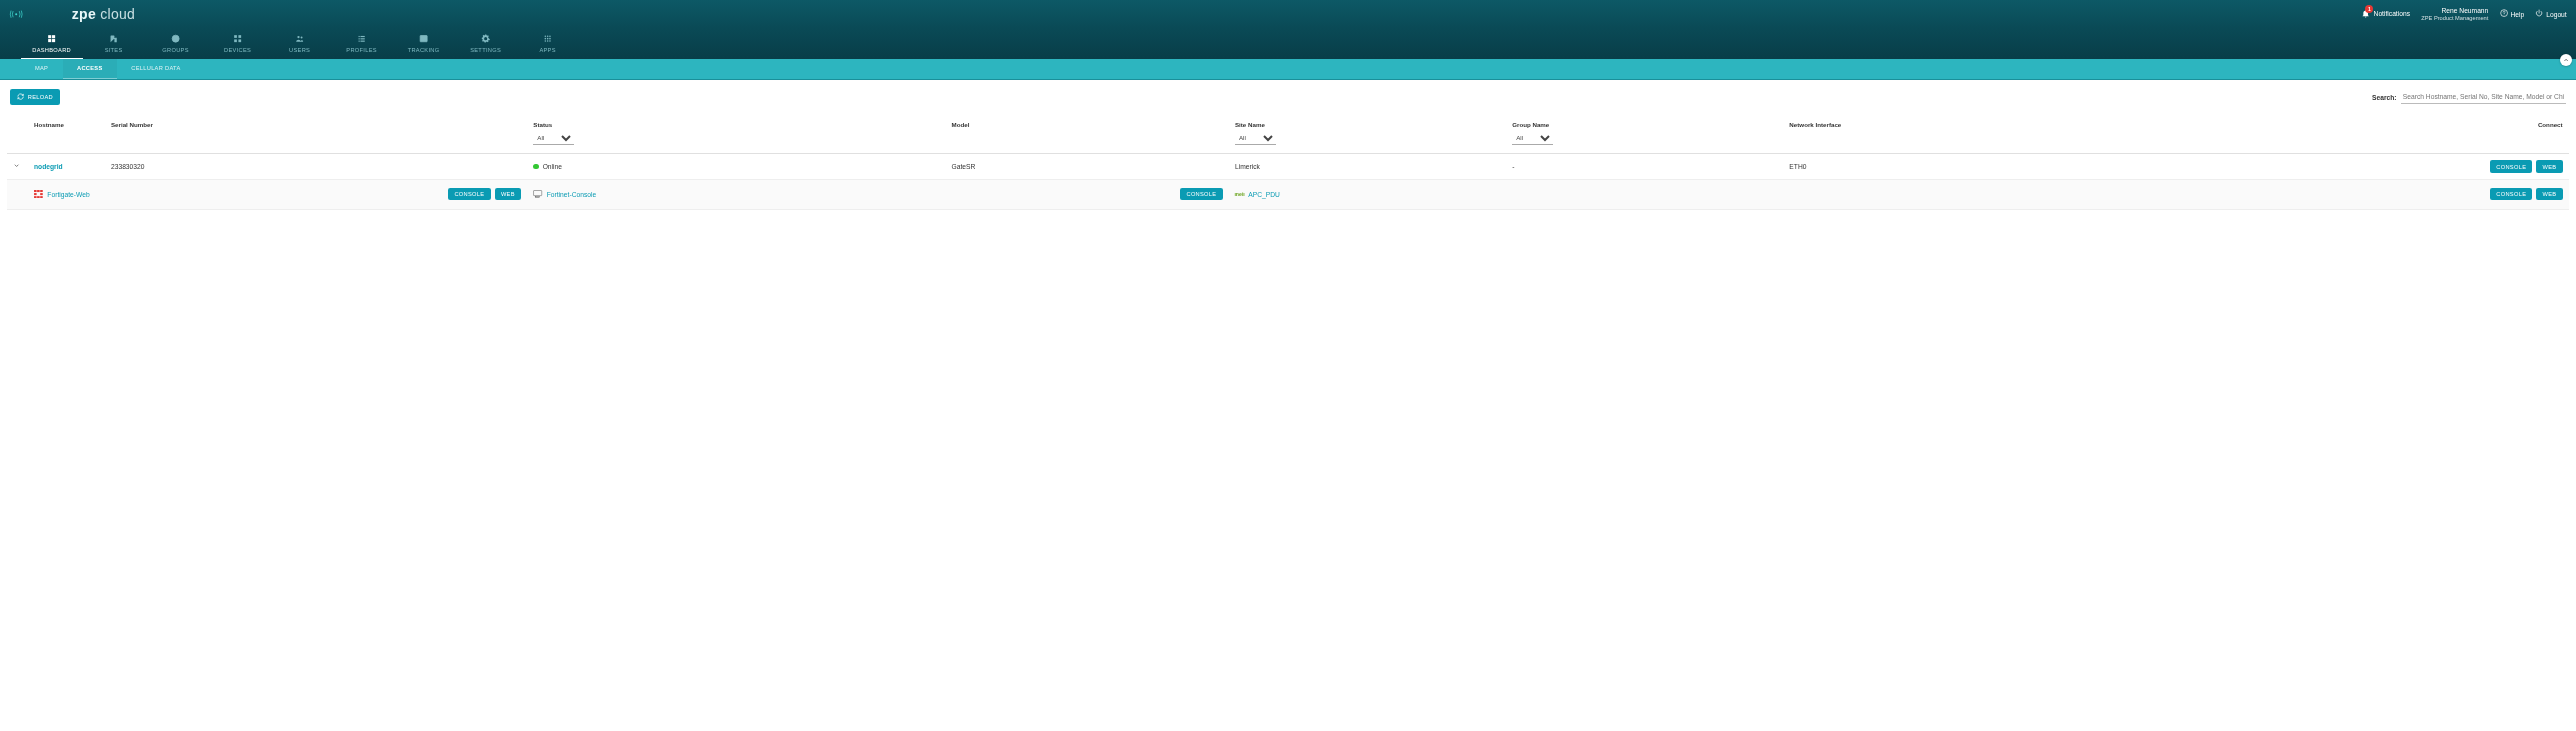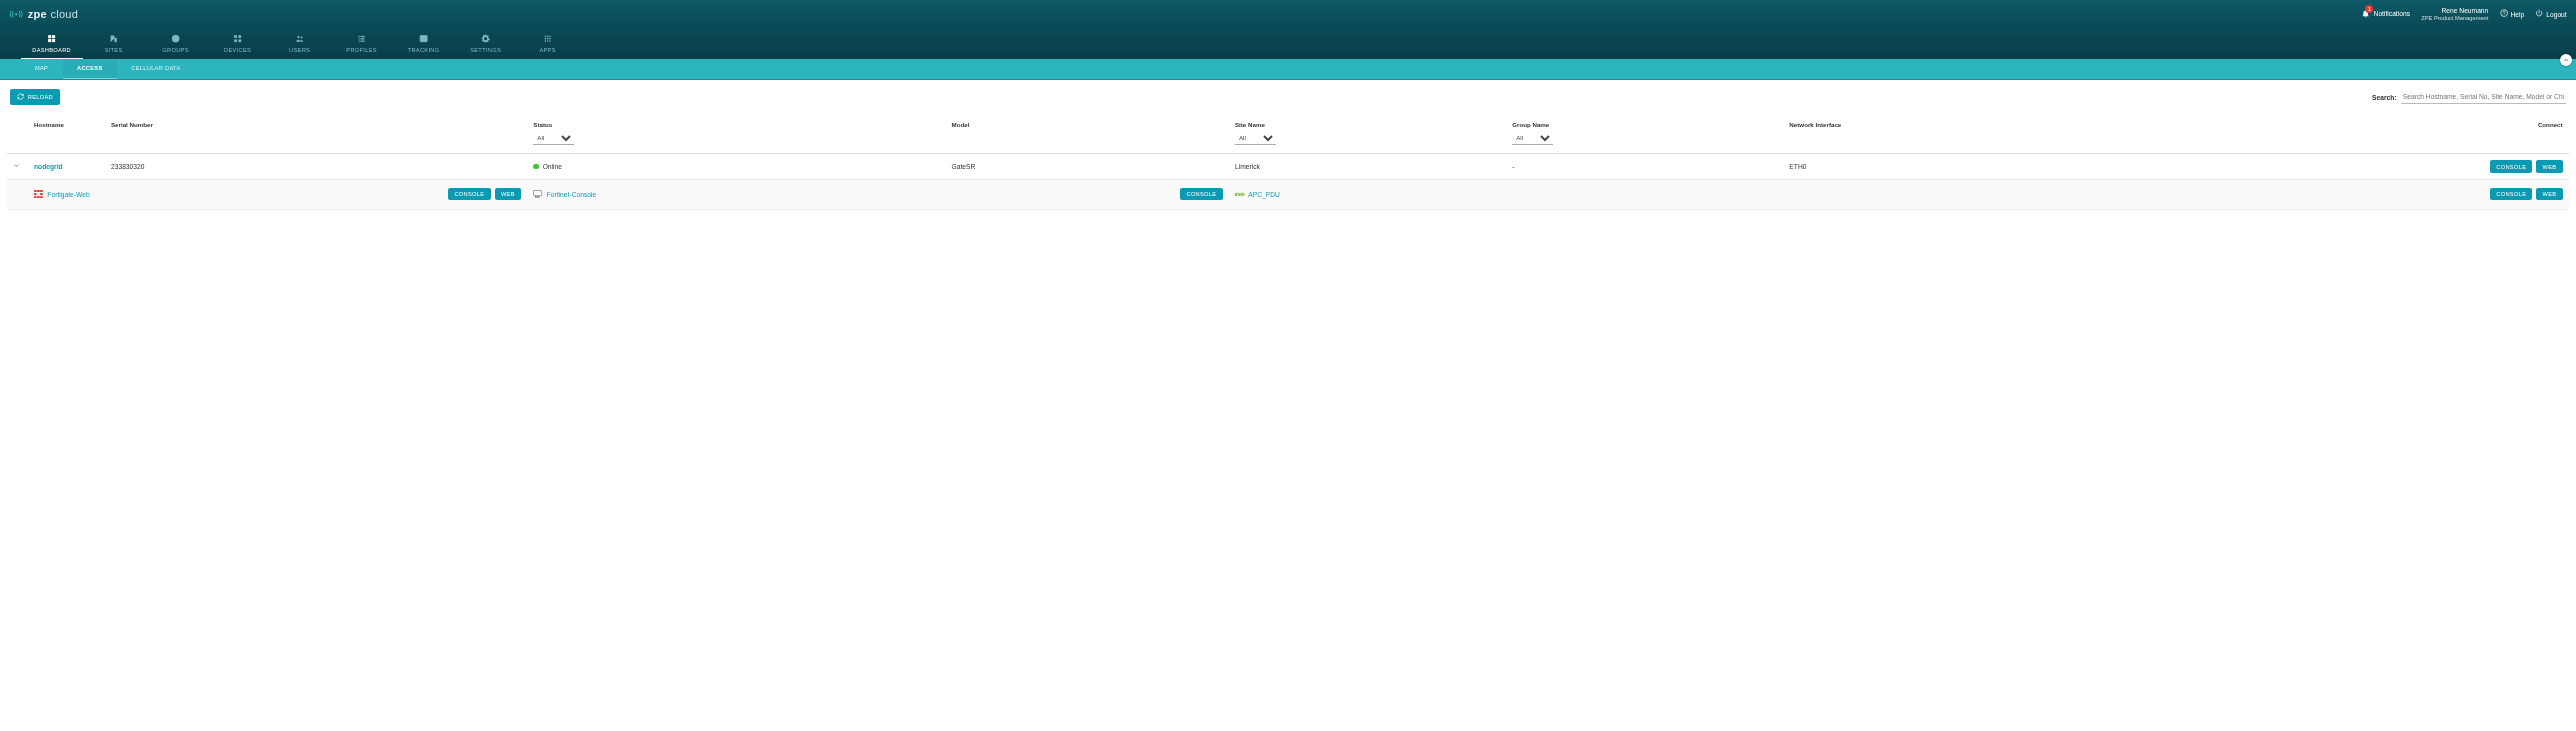--- a/index.html
+++ b/index.html
@@ -10,21 +10,21 @@
     background: linear-gradient(to bottom, #0d5966, #0a4a56);
     height: 28px;
     display: flex;
     align-items: center;
     justify-content: space-between;
     padding: 0 9.3px;
     color: #fff;
   }
   .logo { display: flex; align-items: center; gap: 4.1px; }
   .logo-mark svg { display:block; }
-  .logo-text { font-size: 11px; font-weight: 400; letter-spacing: 0.3px; color: #e8f7f9; }
+  .logo-text { font-size: 14px; font-weight: 400; letter-spacing: 0.3px; color: #e8f7f9; margin-left: 44px; }
   .logo-text .thin { font-weight: 300; opacity: 0.85; }
 
   .header-top-right { display: flex; align-items: center; gap: 11.3px; }
   .notif-wrap { position: relative; display:flex; align-items:center; gap:3.1px; cursor:pointer; }
   .notif-badge {
     position: absolute;
     top: -4.1px; left: 4.1px;
     background: #e53935;
     color: #fff;
     font-size: 5.2px;

